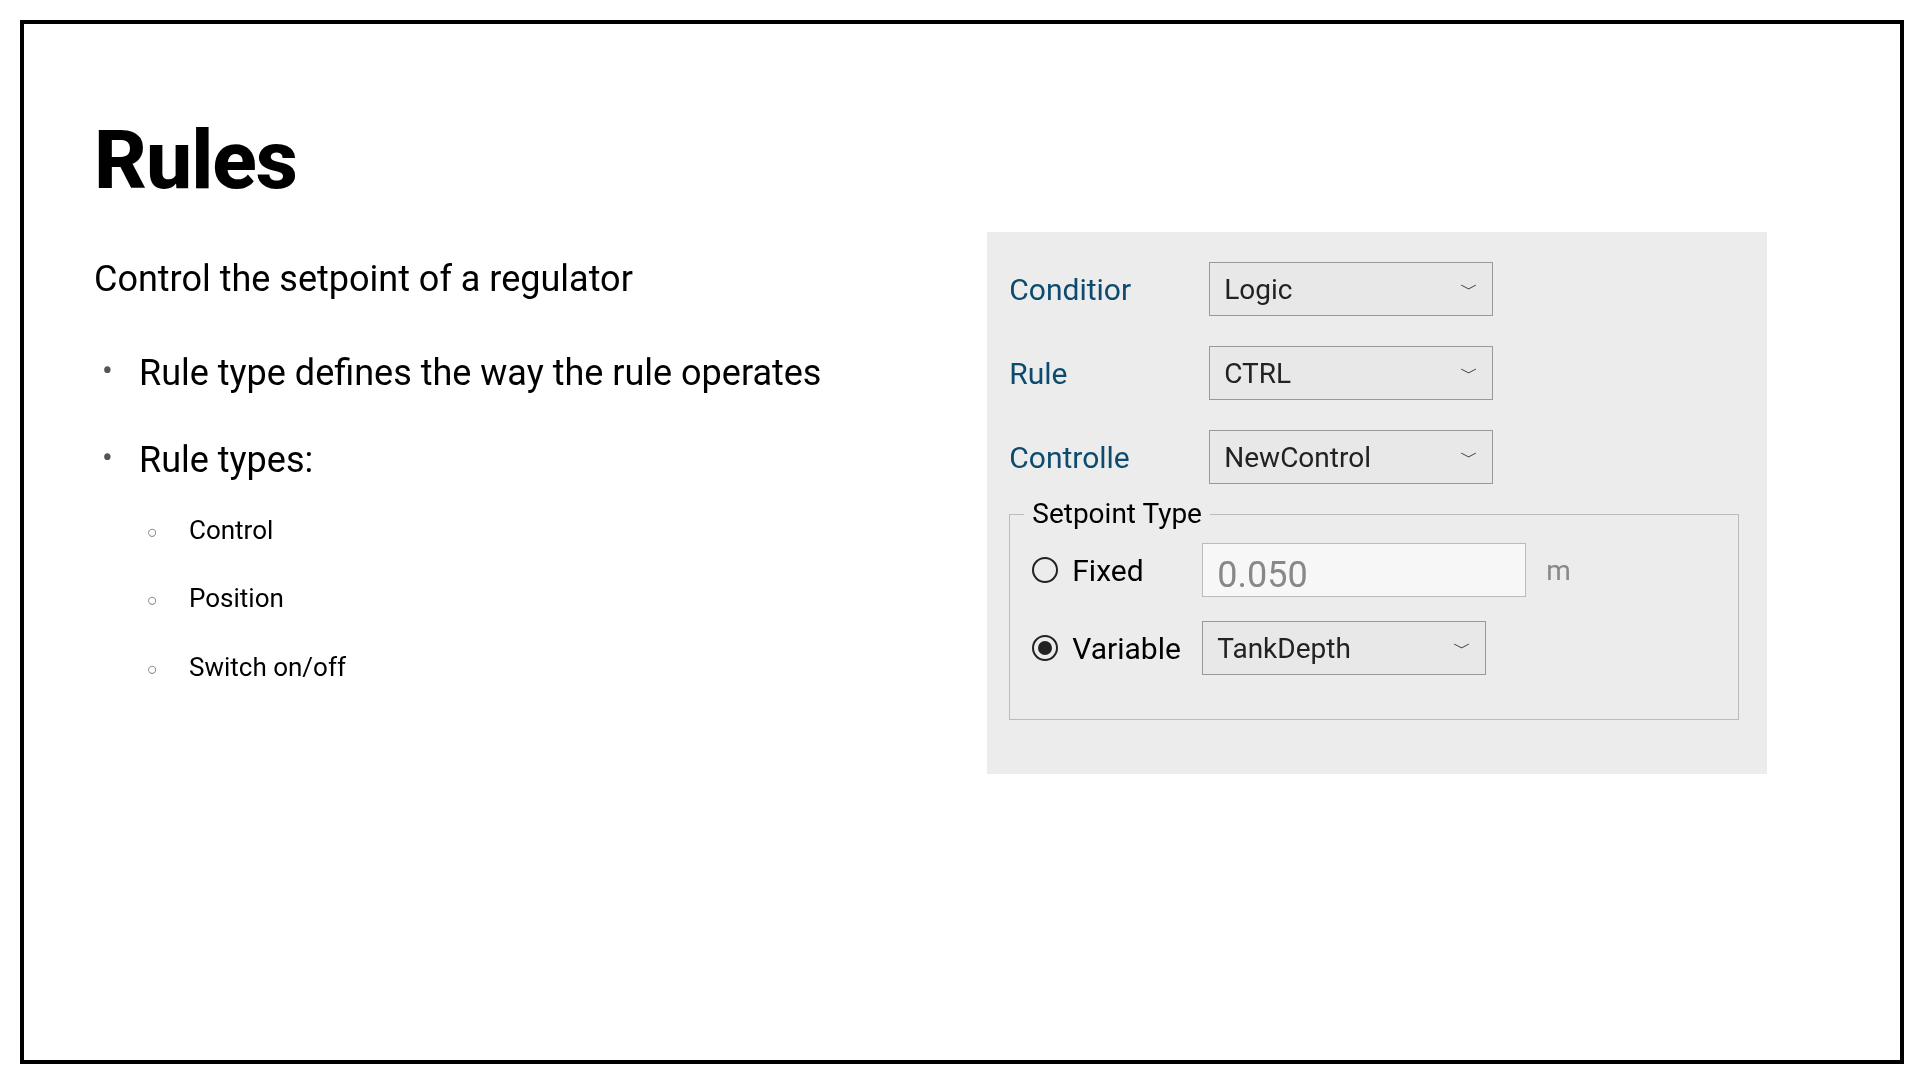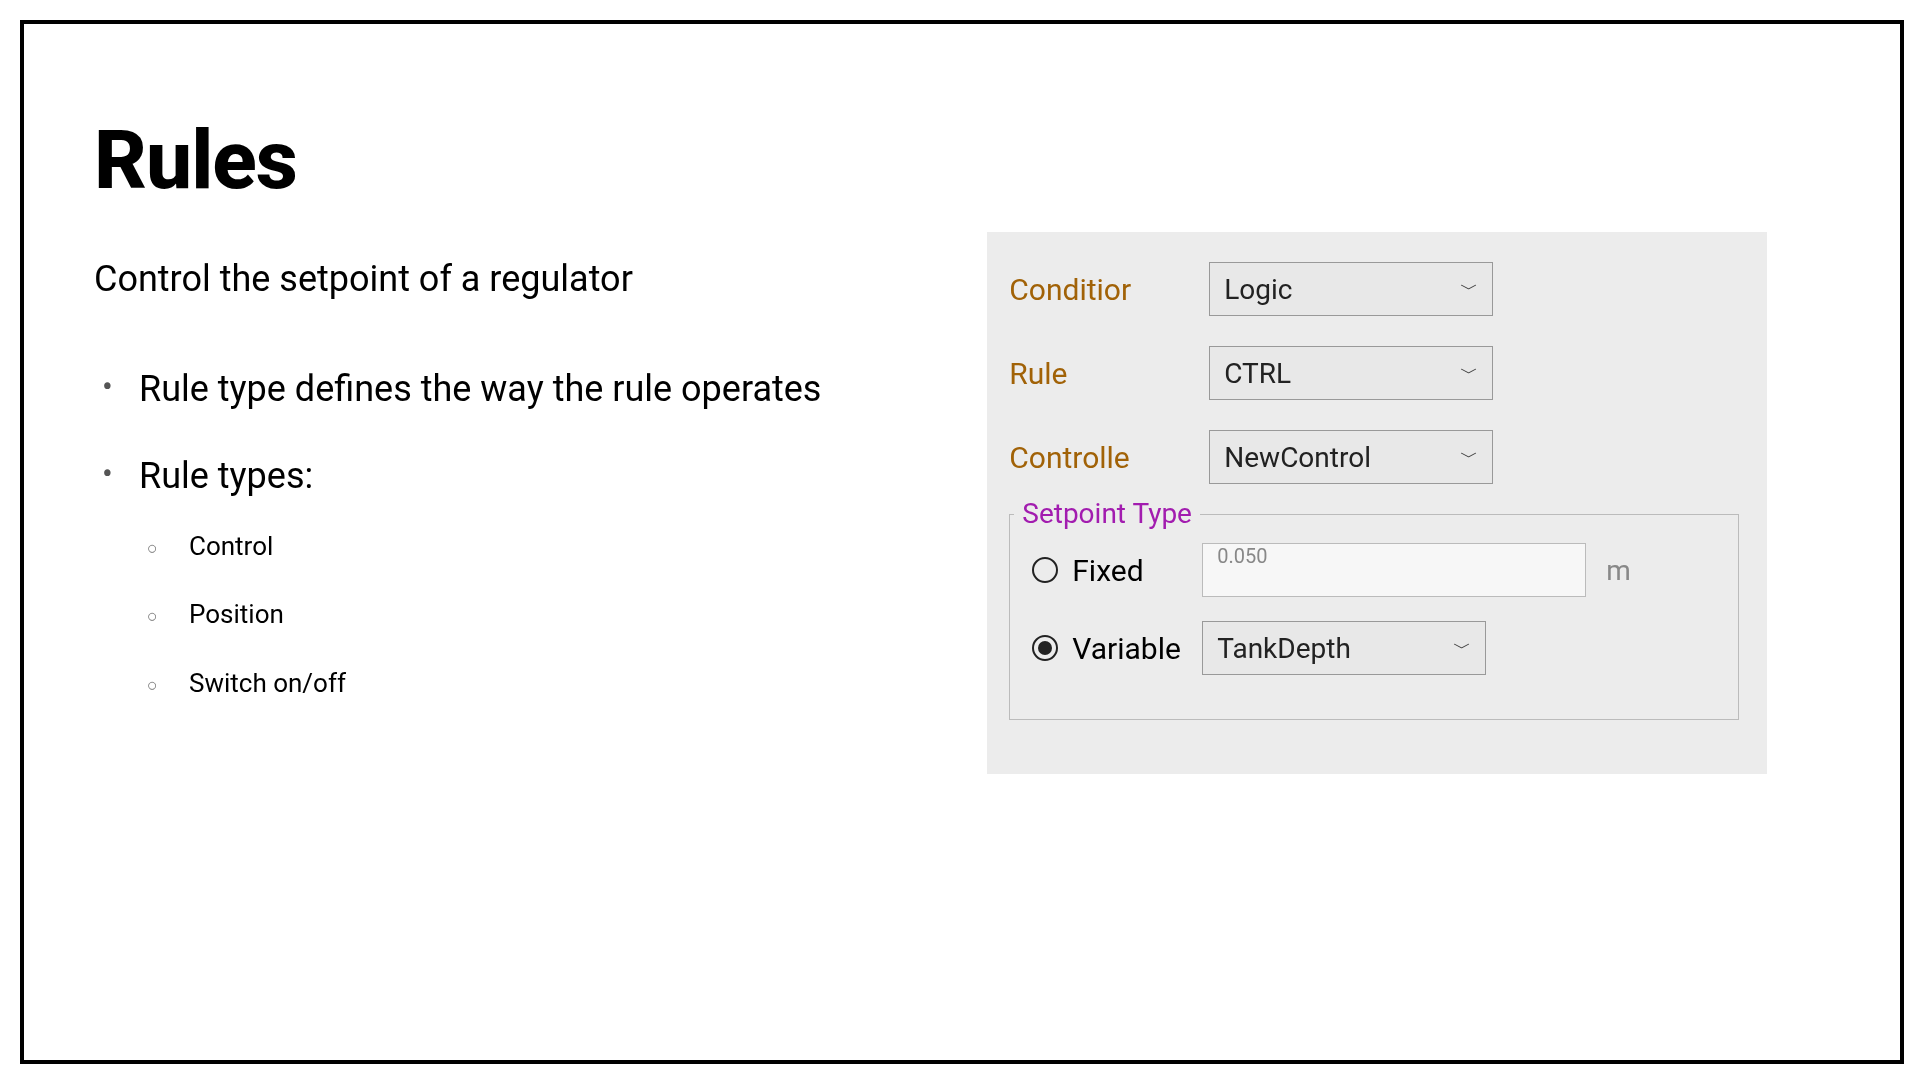--- a/index.html
+++ b/index.html
@@ -23,21 +23,21 @@
 }
 .title {
   font-size: 82px;
   font-weight: 800;
   letter-spacing: -1px;
   margin-bottom: 50px;
 }
 .subtitle {
   font-size: 36px;
   font-weight: 400;
-  margin-bottom: 66px;
+  margin-bottom: 50px;
 }
 ul.main {
   list-style: none;
 }
 ul.main > li {
   position: relative;
   padding-left: 45px;
   font-size: 36px;
   line-height: 1.3;
   margin-bottom: 40px;
@@ -80,21 +80,21 @@
   width: 780px;
 }
 .row {
   display: flex;
   align-items: center;
   margin-bottom: 30px;
 }
 .row-label {
   width: 200px;
   font-size: 30px;
-  color: #a16207;
+  color: #0c4a6e;
 }
 .dropdown {
   width: 284px;
   height: 54px;
   background: #e8e8e8;
   border: 1.5px solid #999;
   display: flex;
   align-items: center;
   justify-content: space-between;
   padding: 0 14px;
@@ -108,25 +108,25 @@
 }
 .fieldset {
   border: 1.5px solid #bbb;
   margin: 10px 0 24px 0;
   padding: 28px 22px 20px 22px;
   position: relative;
 }
 .legend {
   position: absolute;
   top: -18px;
-  left: 4px;
+  left: 14px;
   background: #ececec;
   padding: 0 8px;
   font-size: 28px;
-  color: #a21caf;
+  color: #000000;
 }
 .radio-row {
   display: flex;
   align-items: center;
   margin-bottom: 24px;
 }
 .radio-row:last-child { margin-bottom: 24px; }
 .radio {
   width: 26px;
   height: 26px;
@@ -144,29 +144,29 @@
   width: 14px;
   height: 14px;
   background: #222;
   border-radius: 50%;
 }
 .radio-label {
   font-size: 30px;
   width: 130px;
 }
 .textbox {
-  width: 384px;
+  width: 324px;
   height: 54px;
   background: #f7f7f7;
   border: 1.5px solid #bbb;
   padding: 0 14px;
-  font-size: 20px;
+  font-size: 36px;
   color: #888;
   display: flex;
-  align-items: flex-start;
+  align-items: flex-end;
 }
 .unit {
   font-size: 28px;
   color: #888;
   margin-left: 20px;
 }
 .update-btn {
   width: 186px;
   height: 58px;
   border: 3px solid #1a74c7;

